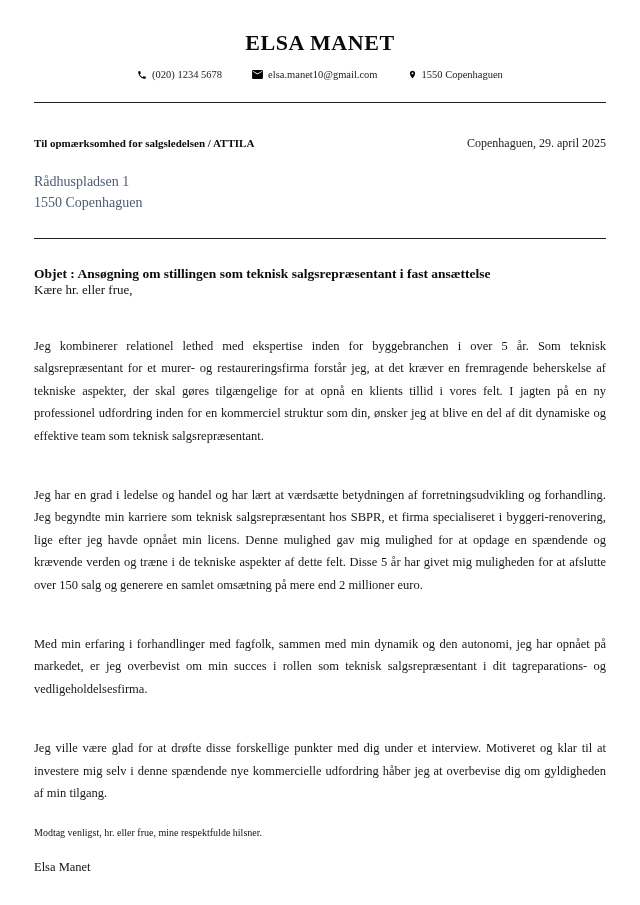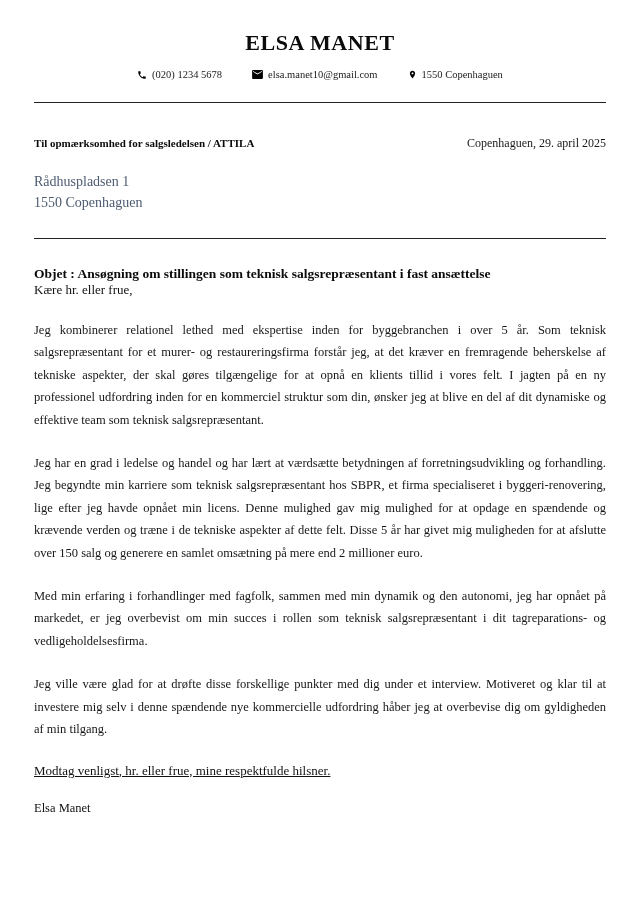--- a/index.html
+++ b/index.html
@@ -63,27 +63,27 @@
 
   
   .subject {
     margin-top: 27px;
     font-weight: bold;
     font-size: 13.5px;
     color: #0b0b0b;
   }
   .greeting { font-size: 13px; }
   .body-paragraph {
-    margin-top: 21px;
+    margin-top: 37px;
     font-size: 12.5px;
     line-height: 22.4px;
     text-align: justify;
     color: #161616;
   }
-  .closing { margin-top: 22px; font-size: 13px; text-decoration: underline; }
+  .closing { margin-top: 22px; font-size: 10px; }
   .signature { margin-top: 22px; font-size: 12.5px; }
 </style>
 </head>
 <body>
 
 <div class="page">
 
   <div class="name">ELSA MANET</div>
 
   <div class="contact-row">

